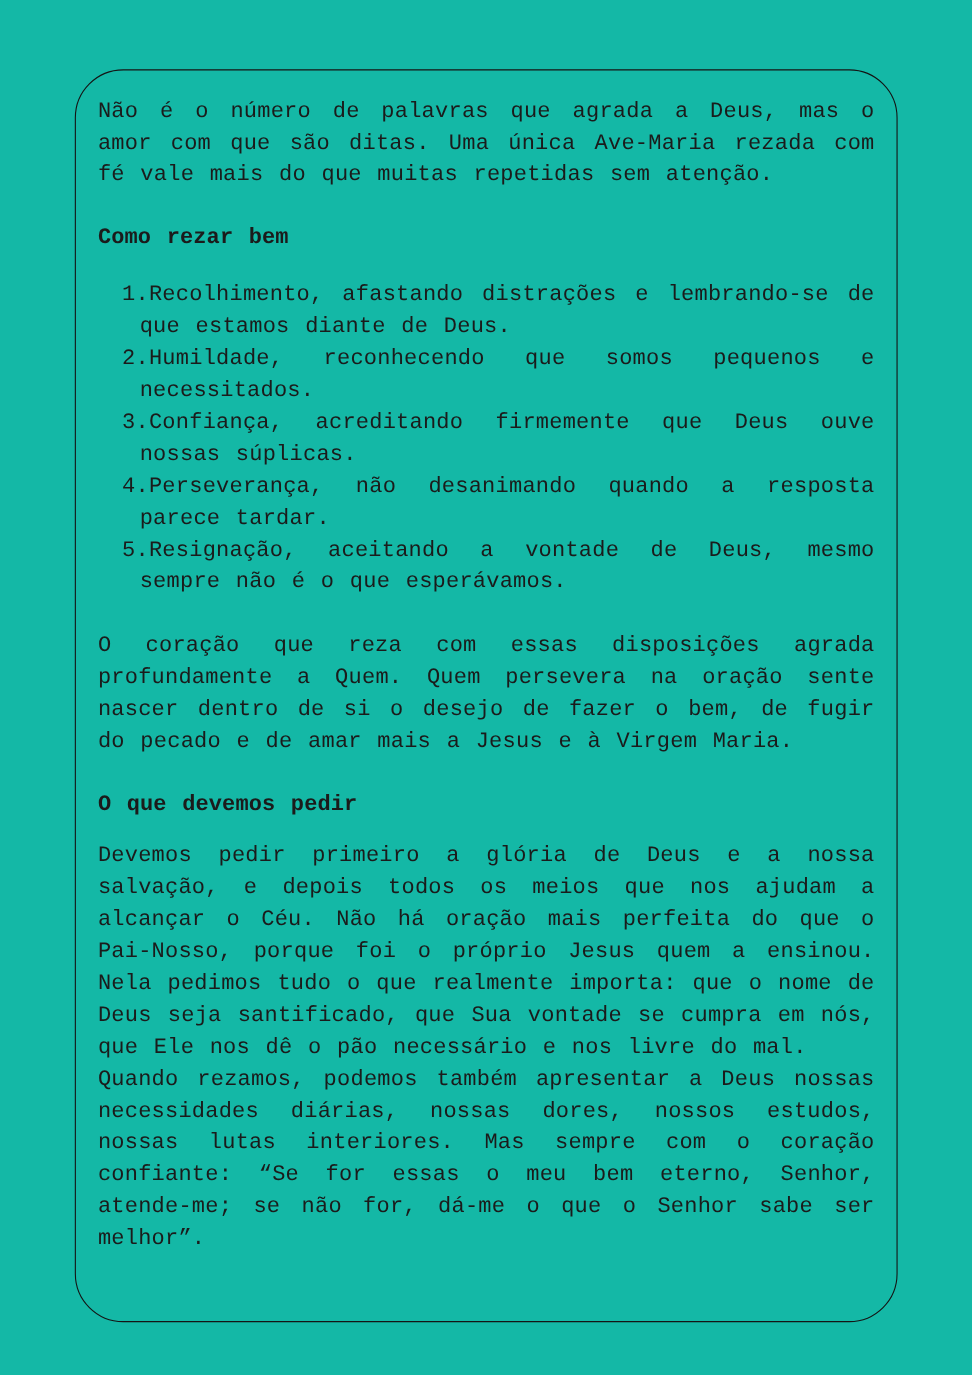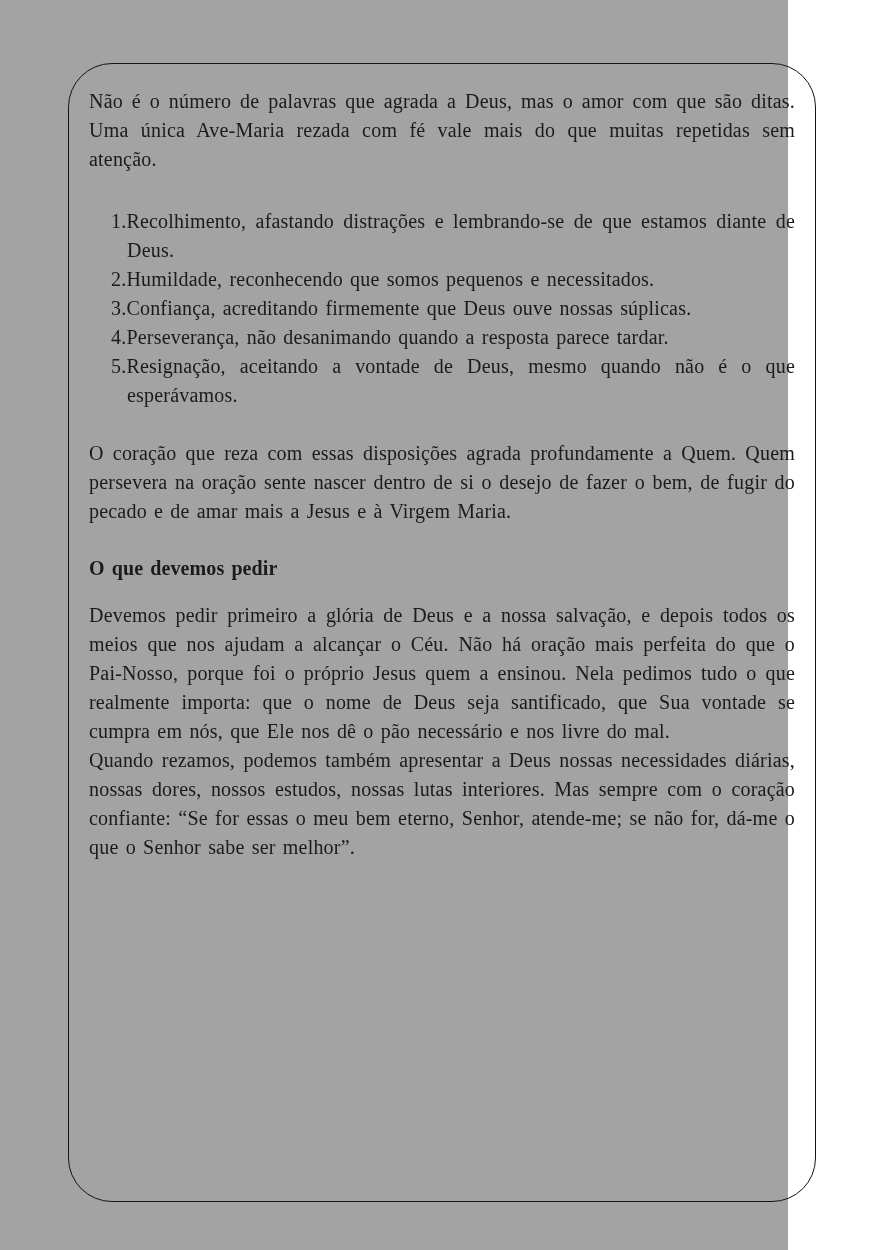--- a/index.html
+++ b/index.html
@@ -5,24 +5,24 @@
   html, body {
     margin: 0;
     padding: 0;
     background: #ffffff;
     width: 884px;
     height: 1250px;
     overflow: hidden;
   }
   .page {
     position: relative;
-    width: 788px;
+    width: 884px;
     height: 1250px;
-    background: #a3a3a3;
-    font-family: Liberation Serif, serif;
+    background: #14b8a6;
+    font-family: Liberation Mono, monospace;
     color: #1b1b1b;
   }
   .sheet {
     position: absolute;
     left: 68px;
     top: 63px;
     width: 748px;
     height: 1139px;
     box-sizing: border-box;
     border: 1.5px solid #141414;
@@ -72,28 +72,29 @@
   }
 </style>
 </head>
 <body>
 
 <div class="page">
   <div class="sheet body-text">
 
     <p class="para">Não é o número de palavras que agrada a Deus, mas o amor com que são ditas. Uma única Ave-Maria rezada com fé vale mais do que muitas repetidas sem atenção.</p>
 
+    <h2 class="heading">Como rezar bem</h2>
 
 
     <ol class="disposition-list">
       <li>Recolhimento, afastando distrações e lembrando-se de que estamos diante de Deus.</li>
       <li>Humildade, reconhecendo que somos pequenos e necessitados.</li>
       <li>Confiança, acreditando firmemente que Deus ouve nossas súplicas.</li>
       <li>Perseverança, não desanimando quando a resposta parece tardar.</li>
-      <li>Resignação, aceitando a vontade de Deus, mesmo quando não é o que esperávamos.</li>
+      <li>Resignação, aceitando a vontade de Deus, mesmo sempre não é o que esperávamos.</li>
     </ol>
 
     <p class="para">O coração que reza com essas disposições agrada profundamente a Quem. Quem persevera na oração sente nascer dentro de si o desejo de fazer o bem, de fugir do pecado e de amar mais a Jesus e à Virgem Maria.</p>
 
     <h2 class="heading">O que devemos pedir</h2>
 
     <p class="para">Devemos pedir primeiro a glória de Deus e a nossa salvação, e depois todos os meios que nos ajudam a alcançar o Céu. Não há oração mais perfeita do que o Pai-Nosso, porque foi o próprio Jesus quem a ensinou. Nela pedimos tudo o que realmente importa: que o nome de Deus seja santificado, que Sua vontade se cumpra em nós, que Ele nos dê o pão necessário e nos livre do mal.</p>
 
     <p class="para no-gap">Quando rezamos, podemos também apresentar a Deus nossas necessidades diárias, nossas dores, nossos estudos, nossas lutas interiores. Mas sempre com o coração confiante: “Se for essas o meu bem eterno, Senhor, atende-me; se não for, dá-me o que o Senhor sabe ser melhor”.</p>
 

